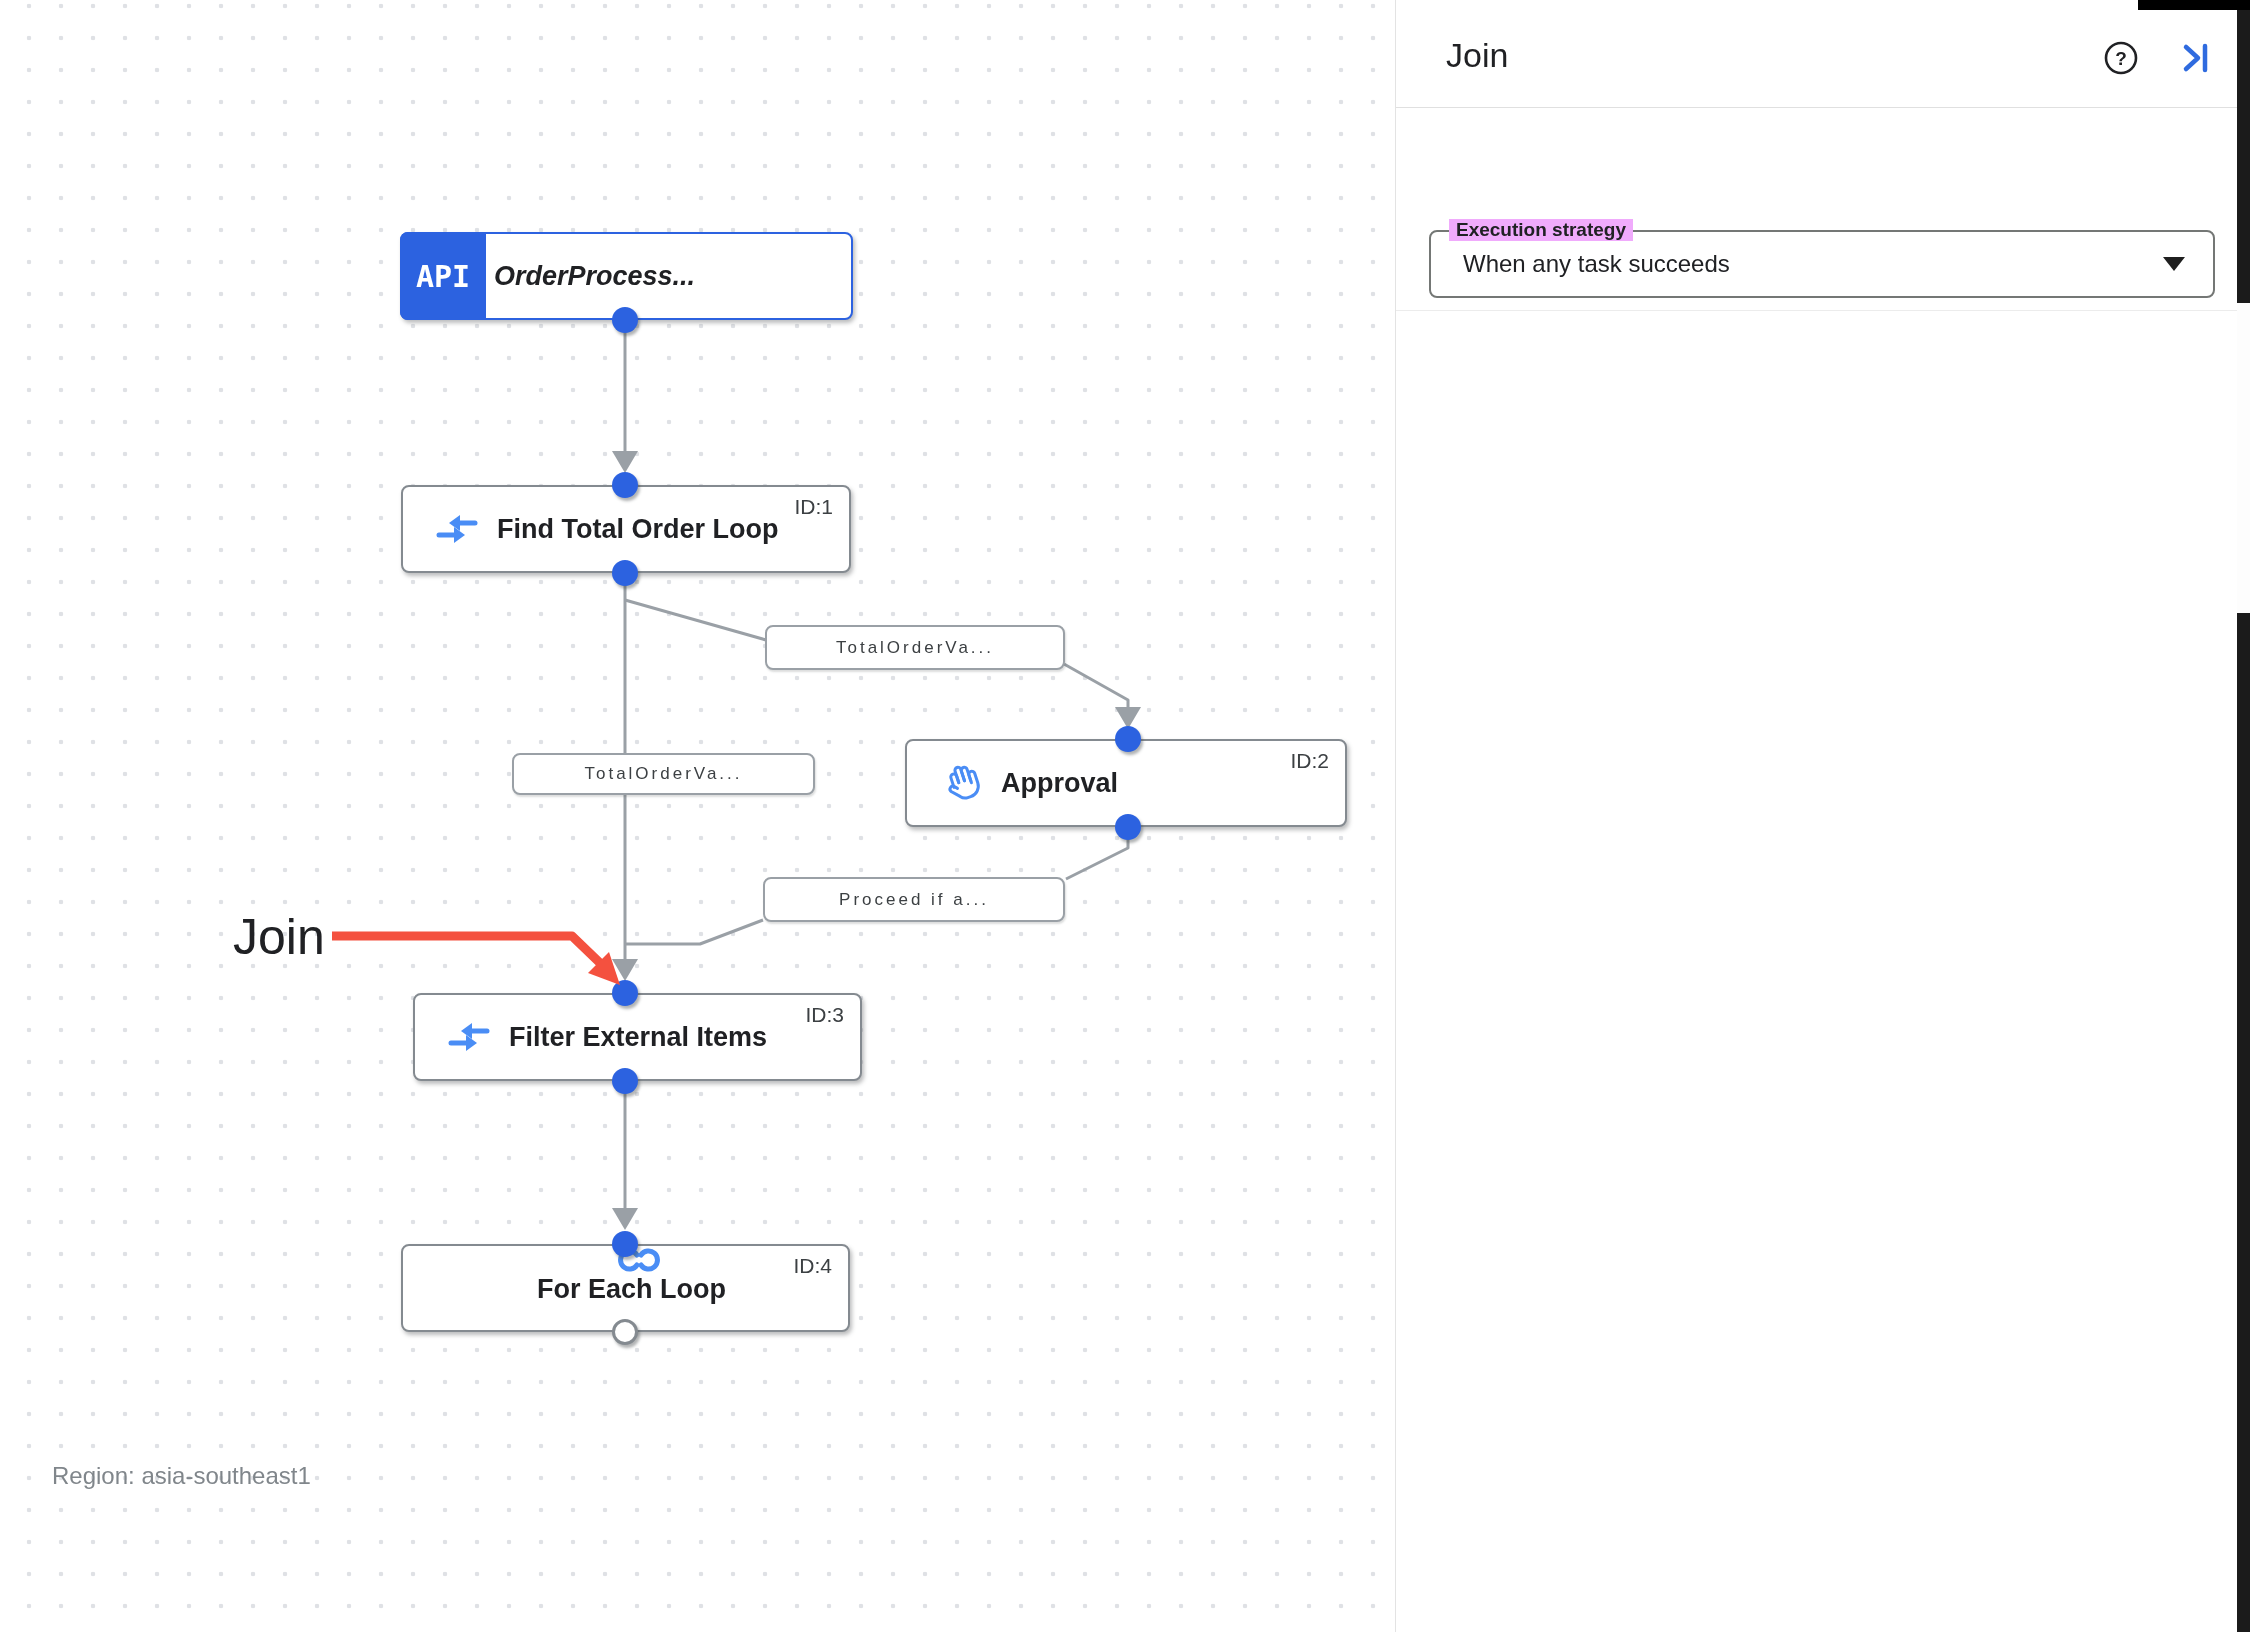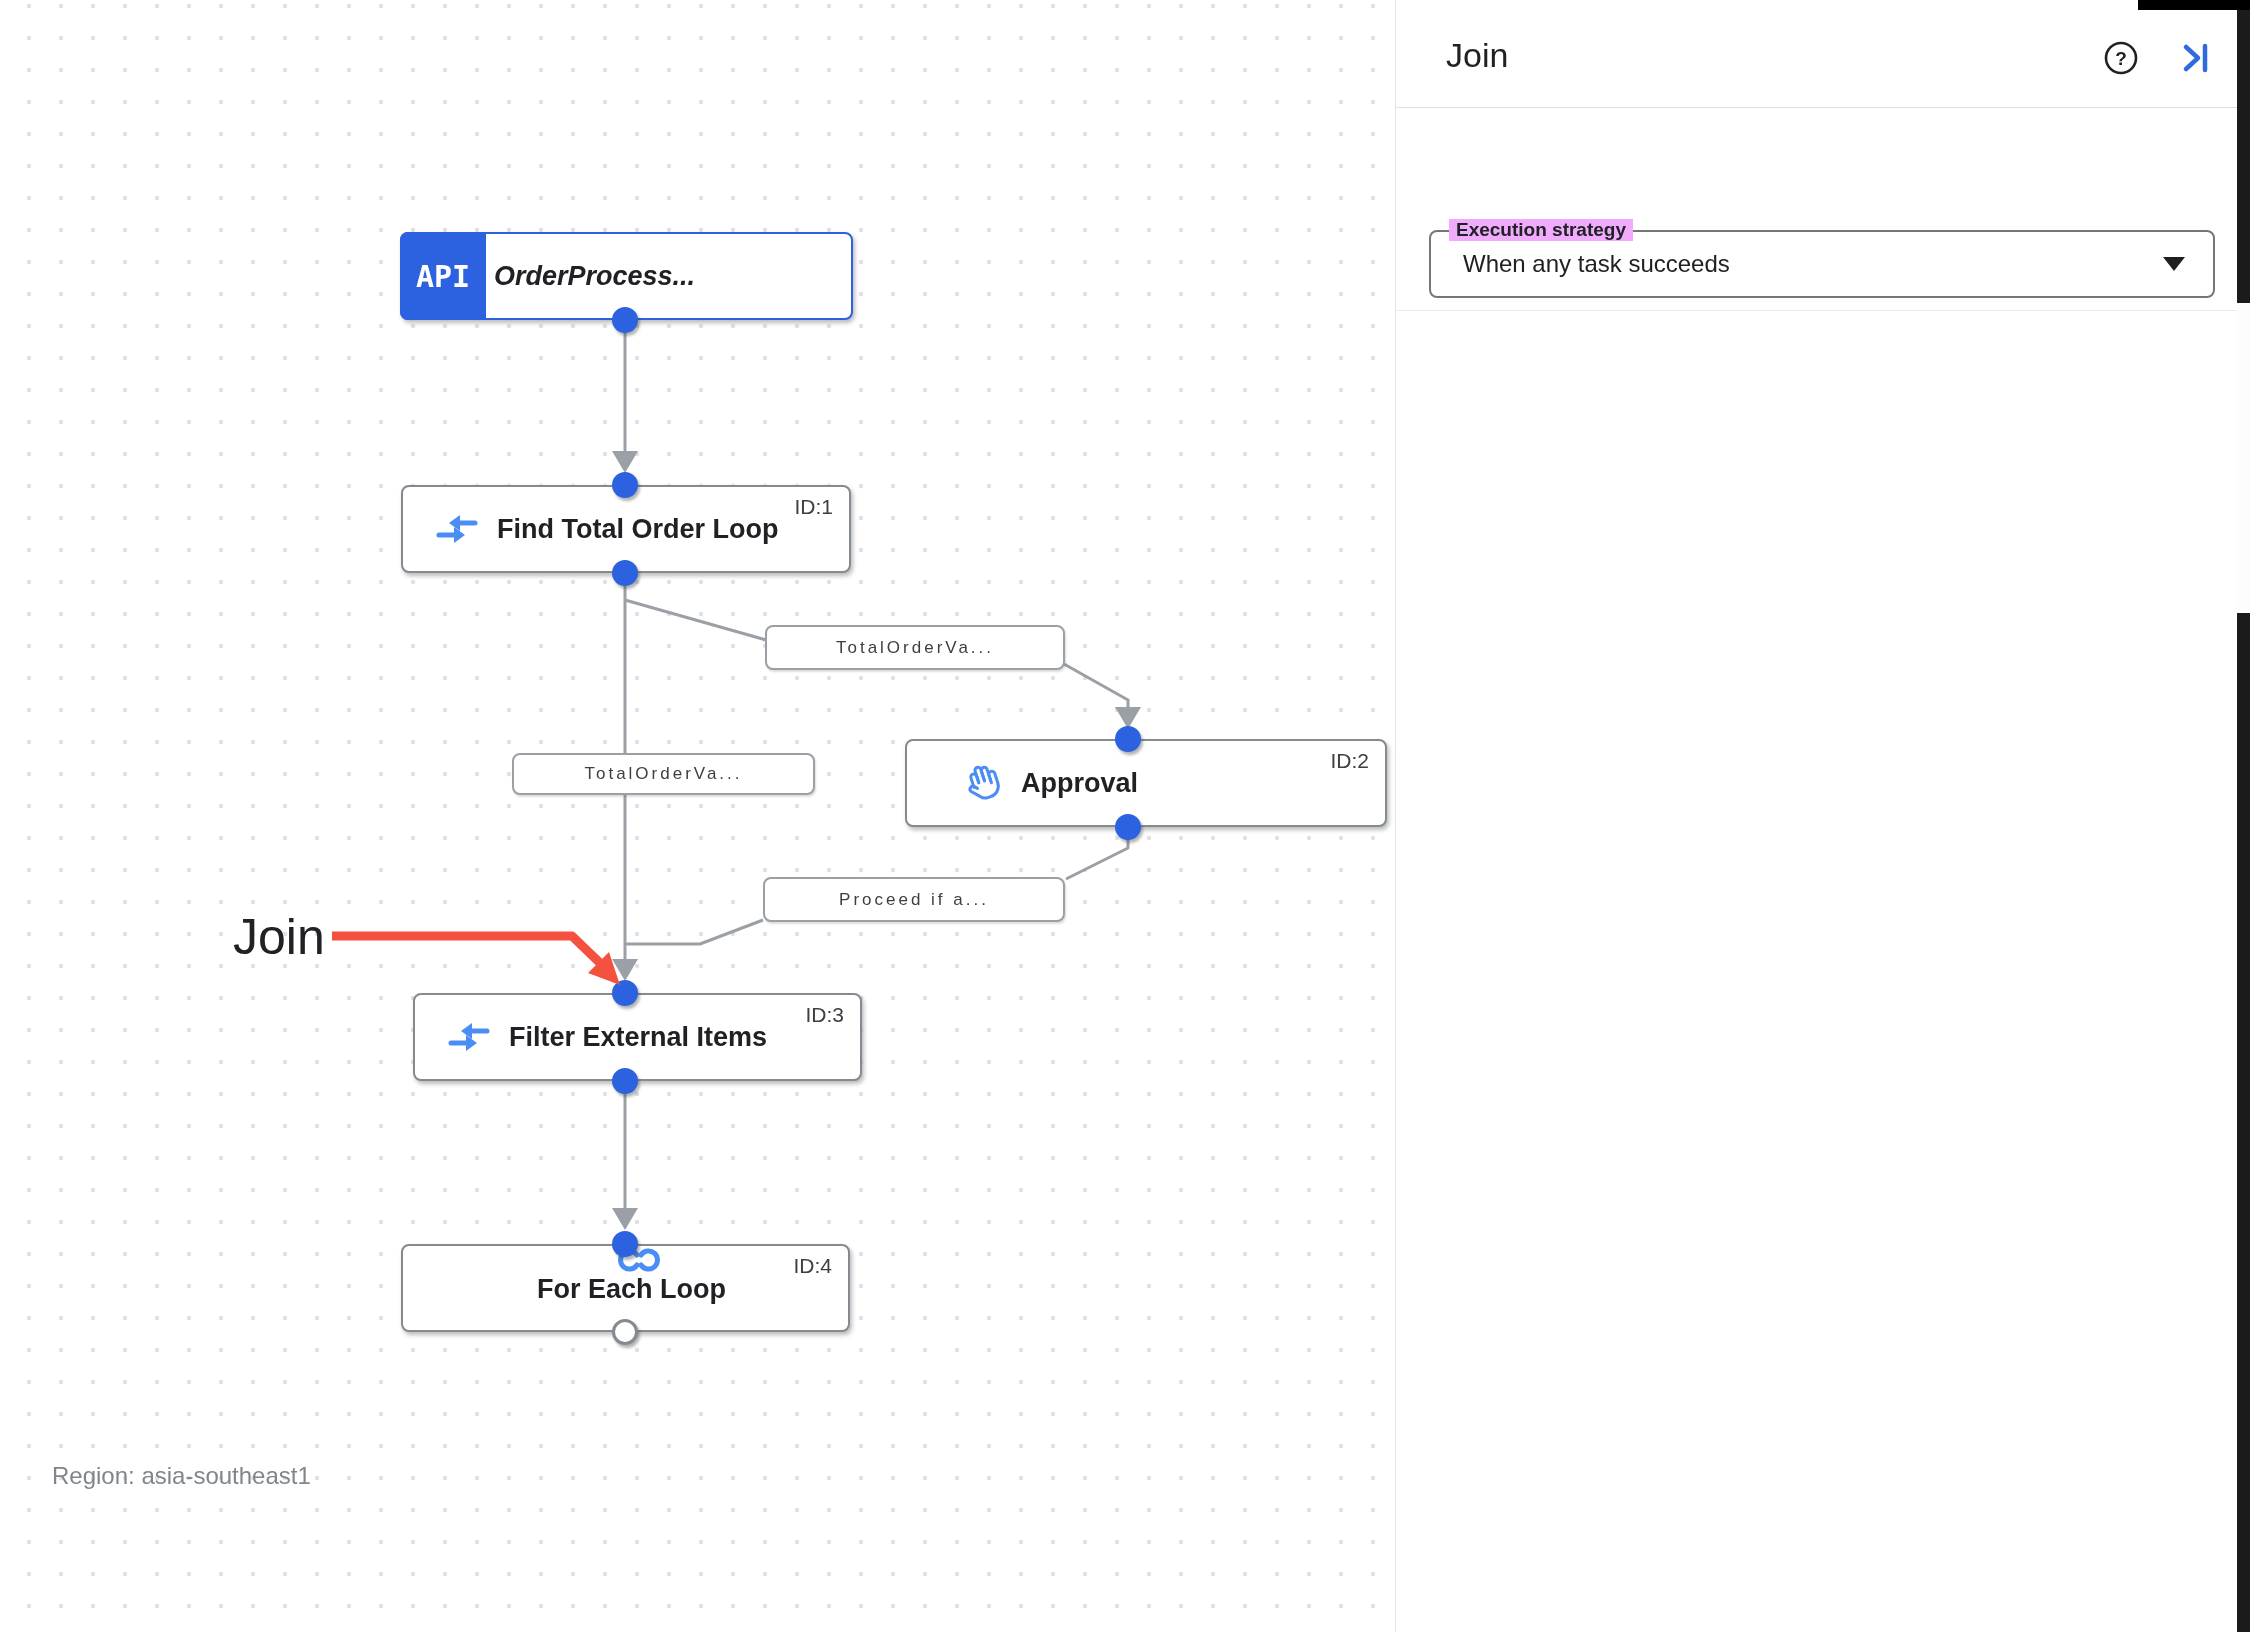--- a/index.html
+++ b/index.html
@@ -124,21 +124,21 @@
           </g>
           <g fill="#4a8df5">
             <polygon points="19,15 19,31 30,23"></polygon>
             <polygon points="25,3 25,19 14,11"></polygon>
           </g>
         </svg>
       </div>
       <div class="title">Find Total Order Loop</div>
     </div>
 
-    <div class="node" style="left:905px; top:739px; width:482px;padding-left:20px;">
+    <div class="node" style="left:905px; top:739px; width:442px;">
       <span class="node-id">ID:2</span>
       <div class="icon-box">
         <svg width="44" height="44" viewBox="0 0 44 44">
           <g transform="rotate(-18 22 22)" stroke="#4a8df5" stroke-width="3" fill="none" stroke-linecap="round" stroke-linejoin="round">
             <path d="M14 24 V14 a3 3 0 0 1 6 0 V21"></path>
             <path d="M20 21 V9 a3 3 0 0 1 6 0 V21"></path>
             <path d="M26 21 V11 a3 3 0 0 1 6 0 V23"></path>
             <path d="M32 25 V17 a3 3 0 0 1 6 0 V27 a11 11 0 0 1 -11 11 h-3 a9 9 0 0 1 -7 -3.5 L10 27 a3 3 0 0 1 4.6 -3.8 L17 26"></path>
           </g>
         </svg>

